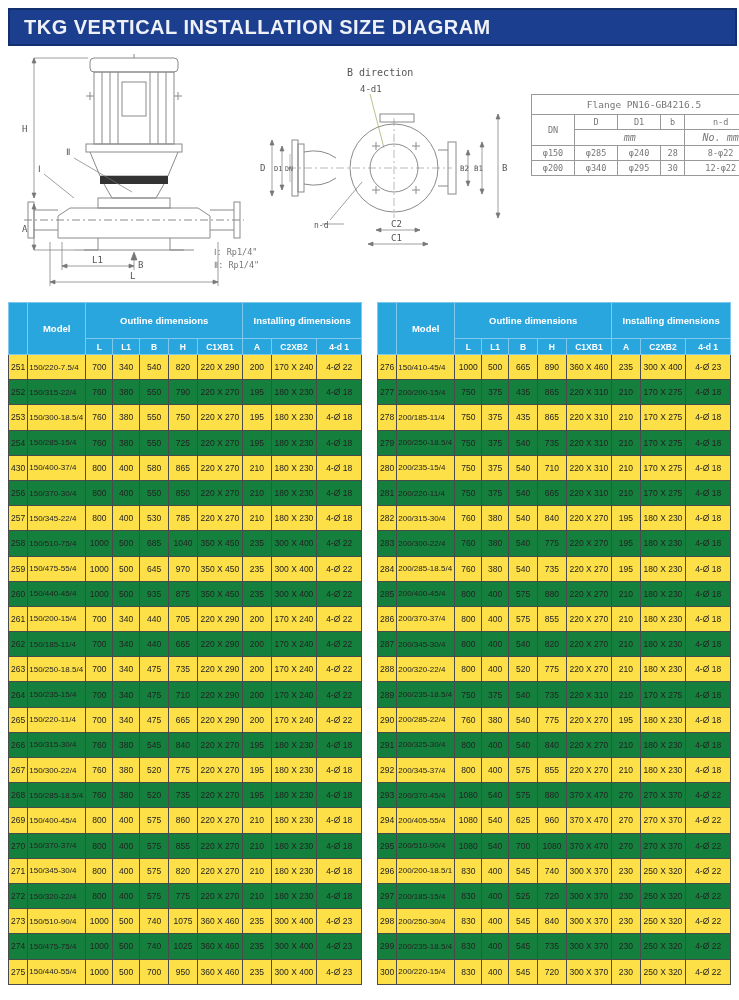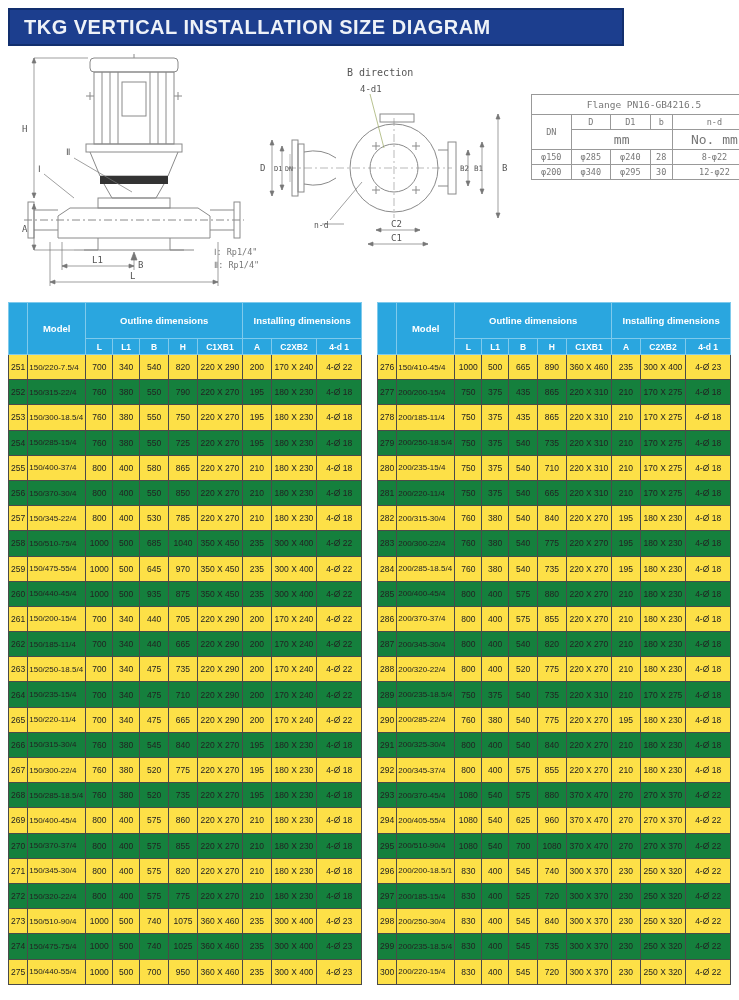--- a/index.html
+++ b/index.html
@@ -1,41 +1,41 @@
 <!DOCTYPE html>
 <html><head>
 <meta charset="utf-8">
 <style>
   * { margin:0; padding:0; box-sizing:border-box; }
   html,body { background:#fff; }
   body { width:739px; height:1000px; position:relative; font-family:"Liberation Sans", sans-serif; color:#222; }
 
   .banner {
-    position:absolute; left:8px; top:8px; width:616px; height:38px;
+    position:absolute; left:8px; top:8px; width:729px; height:38px;
     background:#1c3e8e; border:2px solid #122f6e;
     display:flex; align-items:center; padding-left:14px;
     color:#eef2f8; font-size:20px; font-weight:bold; letter-spacing:.5px;
   }
 
   .diagram-zone { position:absolute; left:0; top:50px; width:739px; height:248px; }
   .diagram-zone svg text { font-family:"DejaVu Sans Mono", monospace; fill:#555; }
   .svg-front { position:absolute; left:14px; top:2px; }
   .svg-bdir  { position:absolute; left:252px; top:12px; }
 
   .notes {
     position:absolute; left:214px; top:196px;
     font-family:"DejaVu Sans Mono", monospace; font-size:8.5px; color:#777; line-height:13px;
   }
 
   .flange-wrap { position:absolute; left:531px; top:44px; width:226px; }
   table.flange { border-collapse:collapse; width:100%;
     font-family:"DejaVu Sans Mono", monospace; font-size:8.5px; color:#777; }
   table.flange th, table.flange td { border:1px solid #999; text-align:center; padding:2px 1px; font-weight:normal; }
   table.flange .ftitle { height:20px; font-size:9.5px; }
-  table.flange .funit { font-size:13px; }
+  table.flange .funit { font-size:10px;font-style:italic; }
 
   .tables-zone { position:absolute; left:8px; top:302px; width:723px; display:flex; gap:15px; }
   table.dim { border-collapse:collapse; table-layout:fixed; width:354px; font-size:8.5px; }
   table.dim th, table.dim td { border:1px solid #4a4a4a; text-align:center; overflow:hidden; white-space:nowrap; }
   table.dim thead th { background:#2aa6df; color:#fff; font-weight:bold; border:1px solid #7fcaec; font-size:8.5px; }
   table.dim thead tr.group th { height:36px; font-size:9.5px; }
   table.dim thead tr.cols th { height:16px; }
   table.dim tbody tr { height:25.2px; }
   table.dim tbody tr.even { background:#15803d; }
   table.dim tbody tr.odd { background:#fde047; }
@@ -304,21 +304,21 @@
           <td>760</td>
           <td>380</td>
           <td>550</td>
           <td>725</td>
           <td>220 X 270</td>
           <td>195</td>
           <td>180 X 230</td>
           <td>4-Ø 18</td>
         </tr>
         <tr class="odd">
-          <td>255</td>
+          <td>430</td>
           <td class="model">150/400-37/4</td>
           <td>800</td>
           <td>400</td>
           <td>580</td>
           <td>865</td>
           <td>220 X 270</td>
           <td>210</td>
           <td>180 X 230</td>
           <td>4-Ø 18</td>
         </tr>

